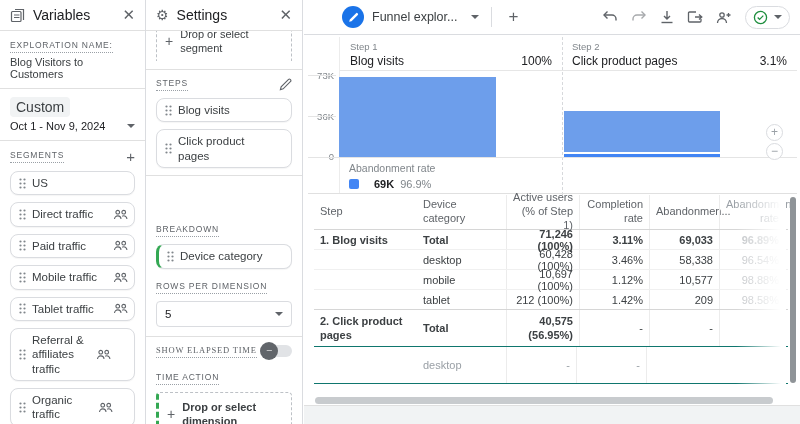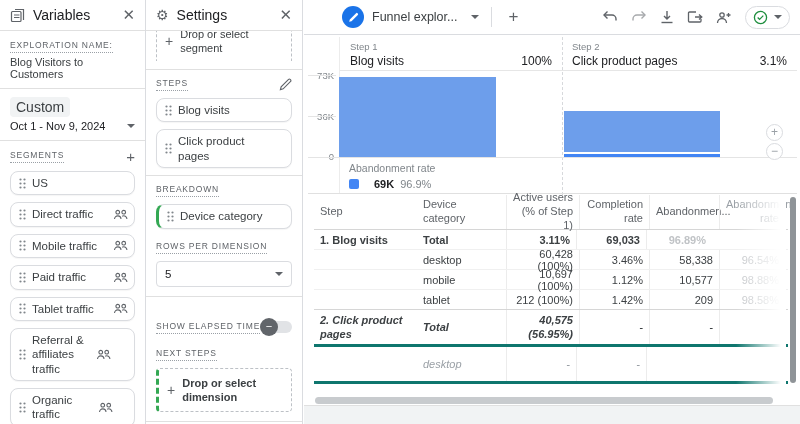--- a/index.html
+++ b/index.html
@@ -94,21 +94,21 @@
   .tr { display:flex; align-items:center; }
   .c { padding:2px 6px; }
   .c1 { width:103px; } .c2 { width:89px; }
   .c3 { width:73px; text-align:right; } .c4 { width:70px; text-align:right; }
   .c5 { width:70px; text-align:right; } .c6 { width:66px; text-align:right; }
   .c3,.c4,.c5,.c6 { border-left:1px solid #ececec; align-self:stretch;
     display:flex; flex-direction:column; justify-content:center; }
   .thead { height:35px; border-bottom:1px solid #d6d6d6; color:#5f6368; }
   .thead .c { line-height:1.25; }
   .r-sm { height:20px; border-bottom:1px solid #f0f0f0; }
-  .r-lg { height:37px; border-bottom:3px solid #0f766e;font-style:italic; }
+  .r-lg { height:37px; border-bottom:1px solid #0f766e; }
   .group-sep { border-bottom:1px solid #d6d6d6 !important; }
   .b { font-weight:bold; }
   .muted { color:#c0c3c6; }
   .ghost { color:#9aa0a6; }
   .two-line { line-height:1.3; }
   #fade { position:absolute; top:160px; left:432px; width:50px; height:190px;
     background:linear-gradient(to right, rgba(255,255,255,0), #ffffff 90%); pointer-events:none; }
   #vscroll { position:absolute; right:4px; top:162px; width:6px; height:186px;
     background:#8f9498; border-radius:3px; }
   #hscroll { position:absolute; left:11px; top:362px; width:458px; height:7px;
@@ -192,20 +192,43 @@
           <g fill="#80868b">
             <circle cx="1.5" cy="1.5" r="1.1"></circle>
             <circle cx="5.5" cy="1.5" r="1.1"></circle>
             <circle cx="1.5" cy="5.5" r="1.1"></circle>
             <circle cx="5.5" cy="5.5" r="1.1"></circle>
             <circle cx="1.5" cy="9.5" r="1.1"></circle>
             <circle cx="5.5" cy="9.5" r="1.1"></circle>
           </g>
         </svg>
       </span>
+    <span class="lbl">Paid traffic</span>
+    <span class="people-icon">
+        <svg width="15" height="11" viewBox="0 0 16 12" fill="none" stroke="#5f6368" stroke-width="1.2">
+          <circle cx="5" cy="3.5" r="2"></circle>
+          <path d="M1.5 11a3.5 3.5 0 0 1 7 0"></path>
+          <circle cx="11.5" cy="3.5" r="2"></circle>
+          <path d="M9.8 7.8a3.5 3.5 0 0 1 5.2 3.2"></path>
+        </svg>
+      </span>
+  </div>
+  <div class="chip">
+    <span class="handle">
+        <svg width="7" height="11" viewBox="0 0 7 11">
+          <g fill="#80868b">
+            <circle cx="1.5" cy="1.5" r="1.1"></circle>
+            <circle cx="5.5" cy="1.5" r="1.1"></circle>
+            <circle cx="1.5" cy="5.5" r="1.1"></circle>
+            <circle cx="5.5" cy="5.5" r="1.1"></circle>
+            <circle cx="1.5" cy="9.5" r="1.1"></circle>
+            <circle cx="5.5" cy="9.5" r="1.1"></circle>
+          </g>
+        </svg>
+      </span>
     <span class="lbl">Mobile traffic</span>
     <span class="people-icon">
         <svg width="15" height="11" viewBox="0 0 16 12" fill="none" stroke="#5f6368" stroke-width="1.2">
           <circle cx="5" cy="3.5" r="2"></circle>
           <path d="M1.5 11a3.5 3.5 0 0 1 7 0"></path>
           <circle cx="11.5" cy="3.5" r="2"></circle>
           <path d="M9.8 7.8a3.5 3.5 0 0 1 5.2 3.2"></path>
         </svg>
       </span>
   </div>
@@ -215,43 +238,20 @@
           <g fill="#80868b">
             <circle cx="1.5" cy="1.5" r="1.1"></circle>
             <circle cx="5.5" cy="1.5" r="1.1"></circle>
             <circle cx="1.5" cy="5.5" r="1.1"></circle>
             <circle cx="5.5" cy="5.5" r="1.1"></circle>
             <circle cx="1.5" cy="9.5" r="1.1"></circle>
             <circle cx="5.5" cy="9.5" r="1.1"></circle>
           </g>
         </svg>
       </span>
-    <span class="lbl">Paid traffic</span>
-    <span class="people-icon">
-        <svg width="15" height="11" viewBox="0 0 16 12" fill="none" stroke="#5f6368" stroke-width="1.2">
-          <circle cx="5" cy="3.5" r="2"></circle>
-          <path d="M1.5 11a3.5 3.5 0 0 1 7 0"></path>
-          <circle cx="11.5" cy="3.5" r="2"></circle>
-          <path d="M9.8 7.8a3.5 3.5 0 0 1 5.2 3.2"></path>
-        </svg>
-      </span>
-  </div>
-  <div class="chip">
-    <span class="handle">
-        <svg width="7" height="11" viewBox="0 0 7 11">
-          <g fill="#80868b">
-            <circle cx="1.5" cy="1.5" r="1.1"></circle>
-            <circle cx="5.5" cy="1.5" r="1.1"></circle>
-            <circle cx="1.5" cy="5.5" r="1.1"></circle>
-            <circle cx="5.5" cy="5.5" r="1.1"></circle>
-            <circle cx="1.5" cy="9.5" r="1.1"></circle>
-            <circle cx="5.5" cy="9.5" r="1.1"></circle>
-          </g>
-        </svg>
-      </span>
     <span class="lbl">Tablet traffic</span>
     <span class="people-icon">
         <svg width="15" height="11" viewBox="0 0 16 12" fill="none" stroke="#5f6368" stroke-width="1.2">
           <circle cx="5" cy="3.5" r="2"></circle>
           <path d="M1.5 11a3.5 3.5 0 0 1 7 0"></path>
           <circle cx="11.5" cy="3.5" r="2"></circle>
           <path d="M9.8 7.8a3.5 3.5 0 0 1 5.2 3.2"></path>
         </svg>
       </span>
   </div>
@@ -356,21 +356,21 @@
             <circle cx="5.5" cy="5.5" r="1.1"></circle>
             <circle cx="1.5" cy="9.5" r="1.1"></circle>
             <circle cx="5.5" cy="9.5" r="1.1"></circle>
           </g>
         </svg>
       </span>
     <span class="lbl" style="max-width:80px;">Click product pages</span>
   </div>
   <div class="hdiv" style="margin-top:3px;"></div>
 
-  <div class="sec-row" style="padding-top:8px; padding-bottom:7px;">
+  <div class="sec-row" style="padding-top:8px; padding-bottom:7px;margin-top:40px;">
     <span class="sec-label">BREAKDOWN</span>
   </div>
   <div class="chip green">
     <span class="handle">
         <svg width="7" height="11" viewBox="0 0 7 11">
           <g fill="#80868b">
             <circle cx="1.5" cy="1.5" r="1.1"></circle>
             <circle cx="5.5" cy="1.5" r="1.1"></circle>
             <circle cx="1.5" cy="5.5" r="1.1"></circle>
             <circle cx="5.5" cy="5.5" r="1.1"></circle>
@@ -384,29 +384,29 @@
 
   <div class="sec-row" style="padding-top:5px; padding-bottom:7px;">
     <span class="sec-label">ROWS PER DIMENSION</span>
   </div>
   <div class="select-box">
     <span>5</span>
     <span class="caret"></span>
   </div>
   <div class="hdiv" style="margin-top:9px;"></div>
 
-  <div class="sec-row" style="padding-top:24px; padding-bottom:10px;">
+  <div class="sec-row" style="padding-top:8px; padding-bottom:10px;font-family:Liberation Serif, serif;">
     <span class="sec-label">SHOW ELAPSED TIME</span>
     <span class="toggle">
         <span class="knob">−</span>
       </span>
   </div>
 
   <div class="sec-row" style="padding-top:4px; padding-bottom:7px;">
-    <span class="sec-label">NEXT STEPS</span>
+    <span class="sec-label">TIME ACTION</span>
   </div>
   <div class="drop-box green-edge">
     <span class="plus">+</span>
     <span style="max-width:92px;font-weight:bold;">Drop or select dimension</span>
   </div>
   <div class="hdiv" style="margin-top:9px;"></div>
 
   <div class="sec-row" style="padding-top:10px; padding-bottom:7px;">
     <span class="sec-label">FILTERS</span>
   </div>
@@ -521,20 +521,21 @@
         <div class="c c1">Step</div>
         <div class="c c2">Device category</div>
         <div class="c c3">Active users (% of Step 1)</div>
         <div class="c c4">Completion rate</div>
         <div class="c c5">Abandonmen...</div>
         <div class="c c6 ghost">Abandonment rate</div>
       </div>
       <div class="tr r-sm">
         <div class="c c1 b">1. Blog visits</div>
         <div class="c c2 b">Total</div>
+        <div class="c c3 b">71,246 (100%)</div>
         <div class="c c4 b">3.11%</div>
         <div class="c c5 b">69,033</div>
         <div class="c c6 b muted">96.89%</div>
       </div>
       <div class="tr r-sm">
         <div class="c c1"></div>
         <div class="c c2">desktop</div>
         <div class="c c3">60,428 (100%)</div>
         <div class="c c4">3.46%</div>
         <div class="c c5">58,338</div>

